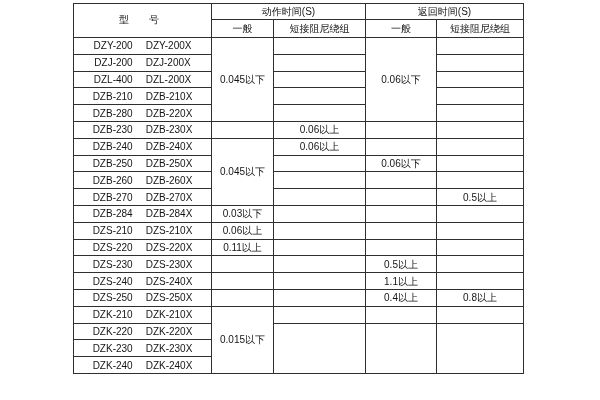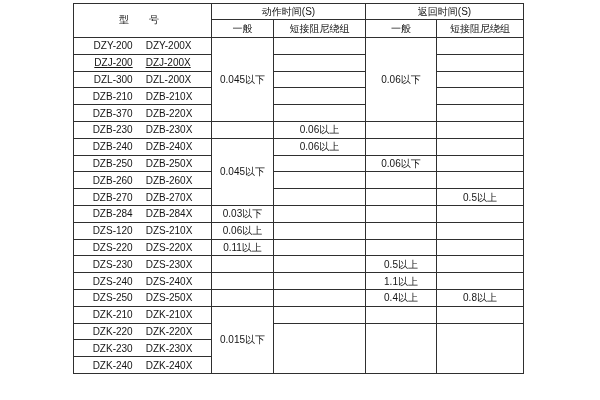--- a/index.html
+++ b/index.html
@@ -77,34 +77,34 @@
               <span>DZY-200X</span>
             </div>
           </td>
       <td rowspan="5" style="border-color: rgb(47, 47, 47); color: rgb(20, 20, 20);">0.045以下</td>
       <td style="border-color: rgb(47, 47, 47); color: rgb(20, 20, 20);"></td>
       <td rowspan="5" style="border-color: rgb(47, 47, 47); color: rgb(20, 20, 20);">0.06以下</td>
       <td style="border-color: rgb(47, 47, 47); color: rgb(20, 20, 20);"></td>
     </tr>
 
     <tr class="drow">
-      <td style="border-color: rgb(47, 47, 47); color: rgb(20, 20, 20); text-decoration: underline;">
+      <td style="border-color: rgb(47, 47, 47); color: rgb(20, 20, 20);">
             <div class="model-wrap">
               <span>DZJ-200</span>
               <span>DZJ-200X</span>
             </div>
           </td>
       <td style="border-color: rgb(47, 47, 47); color: rgb(20, 20, 20);"></td>
       <td style="border-color: rgb(47, 47, 47); color: rgb(20, 20, 20);"></td>
     </tr>
 
     <tr class="drow">
       <td style="border-color: rgb(47, 47, 47); color: rgb(20, 20, 20);">
             <div class="model-wrap">
-              <span>DZL-300</span>
+              <span>DZL-400</span>
               <span>DZL-200X</span>
             </div>
           </td>
       <td style="border-color: rgb(47, 47, 47); color: rgb(20, 20, 20);"></td>
       <td style="border-color: rgb(47, 47, 47); color: rgb(20, 20, 20);"></td>
     </tr>
 
     <tr class="drow">
       <td style="border-color: rgb(47, 47, 47); color: rgb(20, 20, 20);">
             <div class="model-wrap">
@@ -112,21 +112,21 @@
               <span>DZB-210X</span>
             </div>
           </td>
       <td style="border-color: rgb(47, 47, 47); color: rgb(20, 20, 20);"></td>
       <td style="border-color: rgb(47, 47, 47); color: rgb(20, 20, 20);"></td>
     </tr>
 
     <tr class="drow">
       <td style="border-color: rgb(47, 47, 47); color: rgb(20, 20, 20);">
             <div class="model-wrap">
-              <span>DZB-370</span>
+              <span>DZB-280</span>
               <span>DZB-220X</span>
             </div>
           </td>
       <td style="border-color: rgb(47, 47, 47); color: rgb(20, 20, 20);"></td>
       <td style="border-color: rgb(47, 47, 47); color: rgb(20, 20, 20);"></td>
     </tr>
 
     <tr class="drow">
       <td style="border-color: rgb(47, 47, 47); color: rgb(20, 20, 20);">
             <div class="model-wrap">
@@ -198,21 +198,21 @@
           </td>
       <td style="border-color: rgb(47, 47, 47); color: rgb(20, 20, 20);">0.03以下</td>
       <td style="border-color: rgb(47, 47, 47); color: rgb(20, 20, 20);"></td>
       <td style="border-color: rgb(47, 47, 47); color: rgb(20, 20, 20);"></td>
       <td style="border-color: rgb(47, 47, 47); color: rgb(20, 20, 20);"></td>
     </tr>
 
     <tr class="drow">
       <td style="border-color: rgb(47, 47, 47); color: rgb(20, 20, 20);">
             <div class="model-wrap">
-              <span>DZS-120</span>
+              <span>DZS-210</span>
               <span>DZS-210X</span>
             </div>
           </td>
       <td style="border-color: rgb(47, 47, 47); color: rgb(20, 20, 20);">0.06以上</td>
       <td style="border-color: rgb(47, 47, 47); color: rgb(20, 20, 20);"></td>
       <td style="border-color: rgb(47, 47, 47); color: rgb(20, 20, 20);"></td>
       <td style="border-color: rgb(47, 47, 47); color: rgb(20, 20, 20);"></td>
     </tr>
 
     <tr class="drow">

